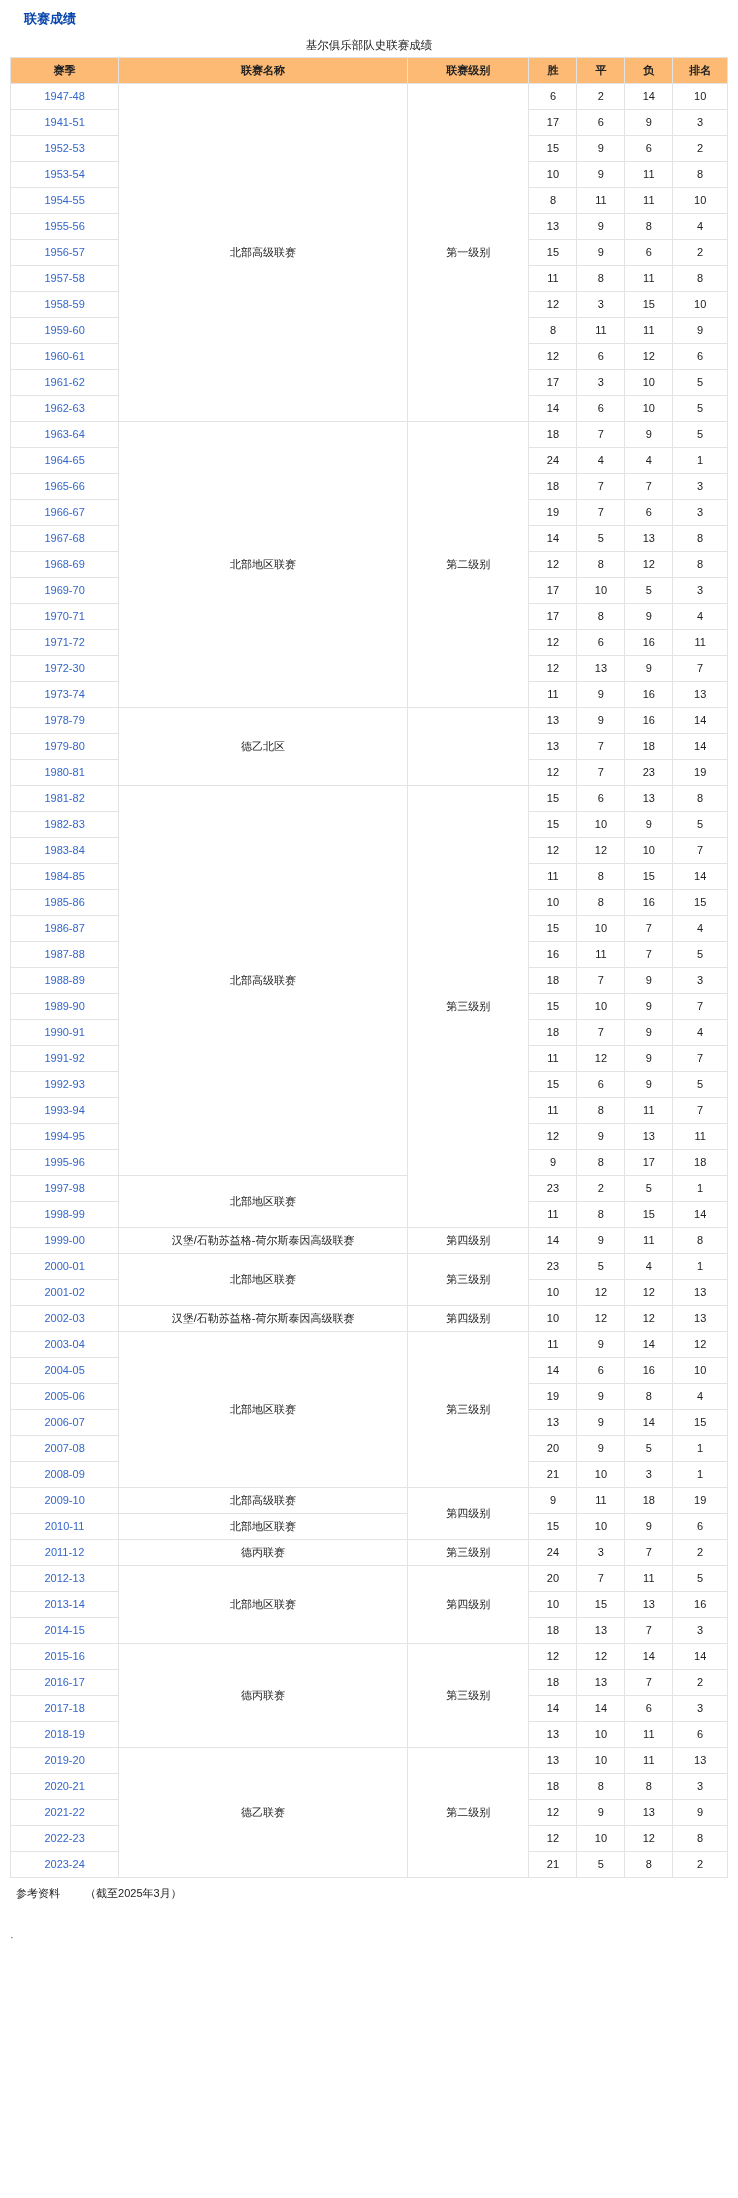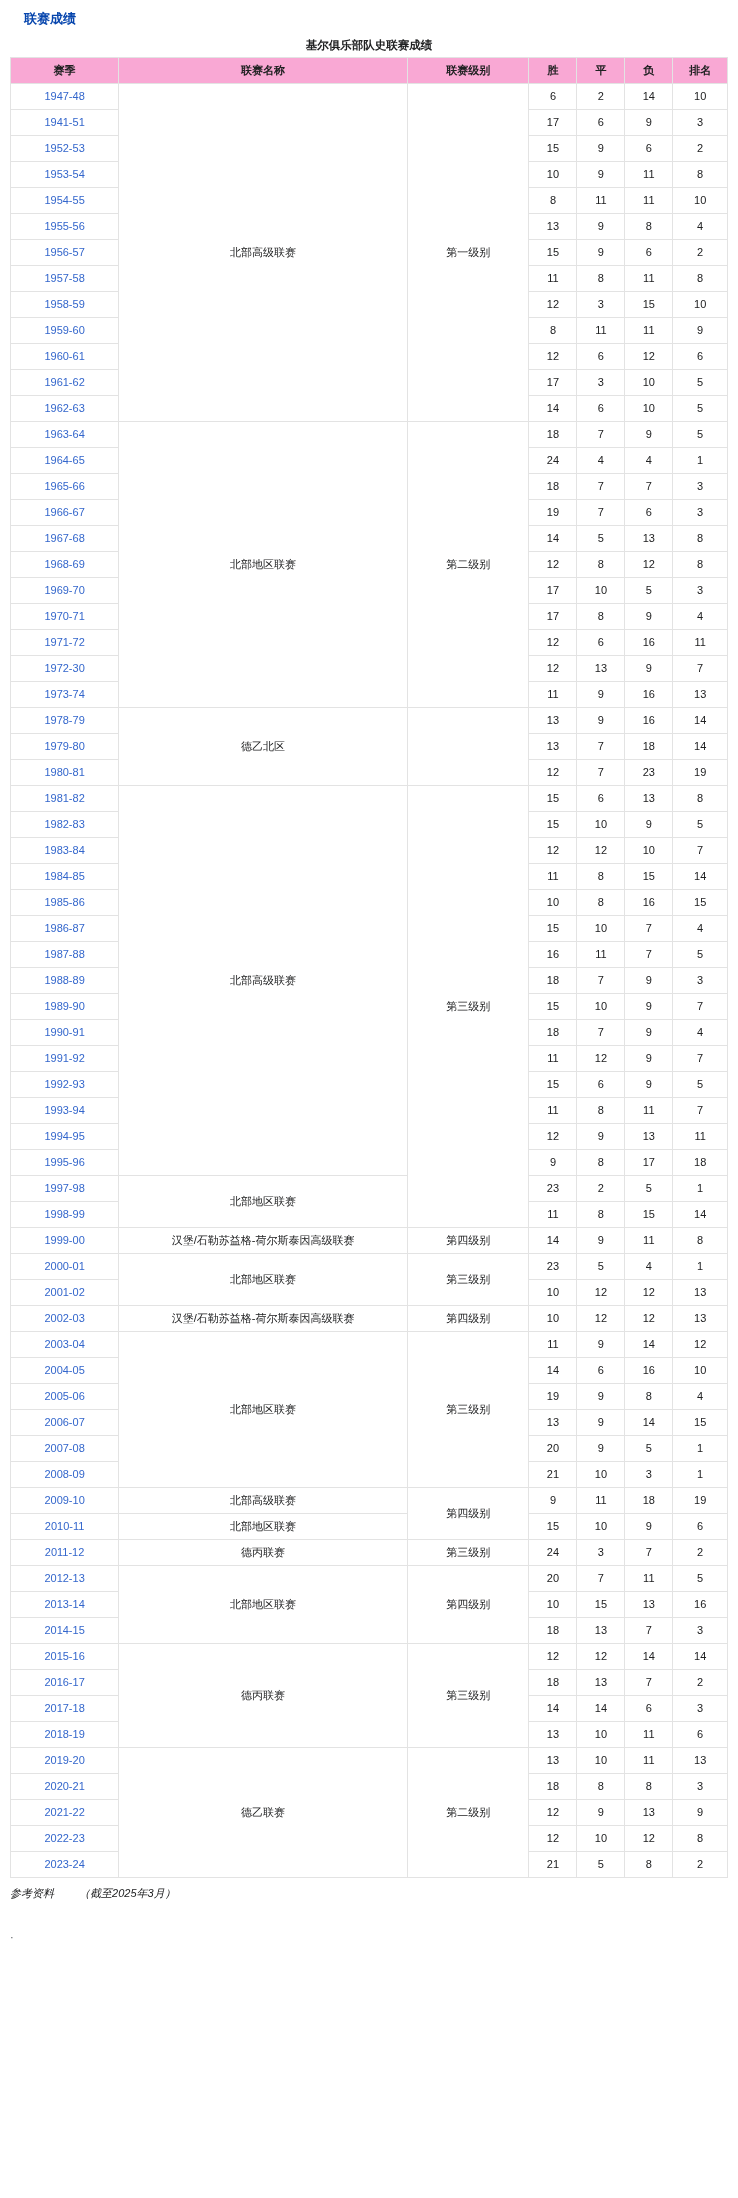--- a/index.html
+++ b/index.html
@@ -23,40 +23,40 @@
     color: #0645ad;
     margin: 6px 0 0 24px;
     padding-top: 4px;
   }
   .table-wrap {
     margin: 10px 10px 0 10px;
   }
   .table-caption {
     text-align: center;
     font-size: 11.5px;
-    font-weight: bold;
+    font-weight: normal;
     color: #202122;
     padding-bottom: 4px;
   }
   table.wikitable {
     border-collapse: collapse;
     width: 718px;
     background: #ffffff;
     font-size: 11px;
   }
   table.wikitable th, table.wikitable td {
     border: 1px solid #e3e3e3;
     padding: 3px 4px;
     text-align: center;
     vertical-align: middle;
     line-height: 1.45;
     height: 19px;
   }
   table.wikitable th {
-    background: #f9a8d4;
+    background: #fdba74;
     font-weight: bold;
     color: #202122;
     font-size: 11px;
   }
   td.season {
     color: #3366cc;
     width: 88px;
     white-space: nowrap;
   }
   td.league {
@@ -65,24 +65,23 @@
   td.level {
     width: 100px;
   }
   td.num {
     width: 34px;
   }
   td.rank {
     width: 40px;
   }
   .refs {
-    margin: 8px 10px 0 10px;
+    margin: 8px 10px 0 16px;
     font-size: 11px;
     color: #202122;
-    font-style: italic;
   }
   .refs .ref-label { }
   .refs .ref-note {
     padding-left: 22px;
   }
   .bottom-dot {
     margin: 30px 0 0 10px;
     font-size: 11px;
     color: #54595d;
   }

